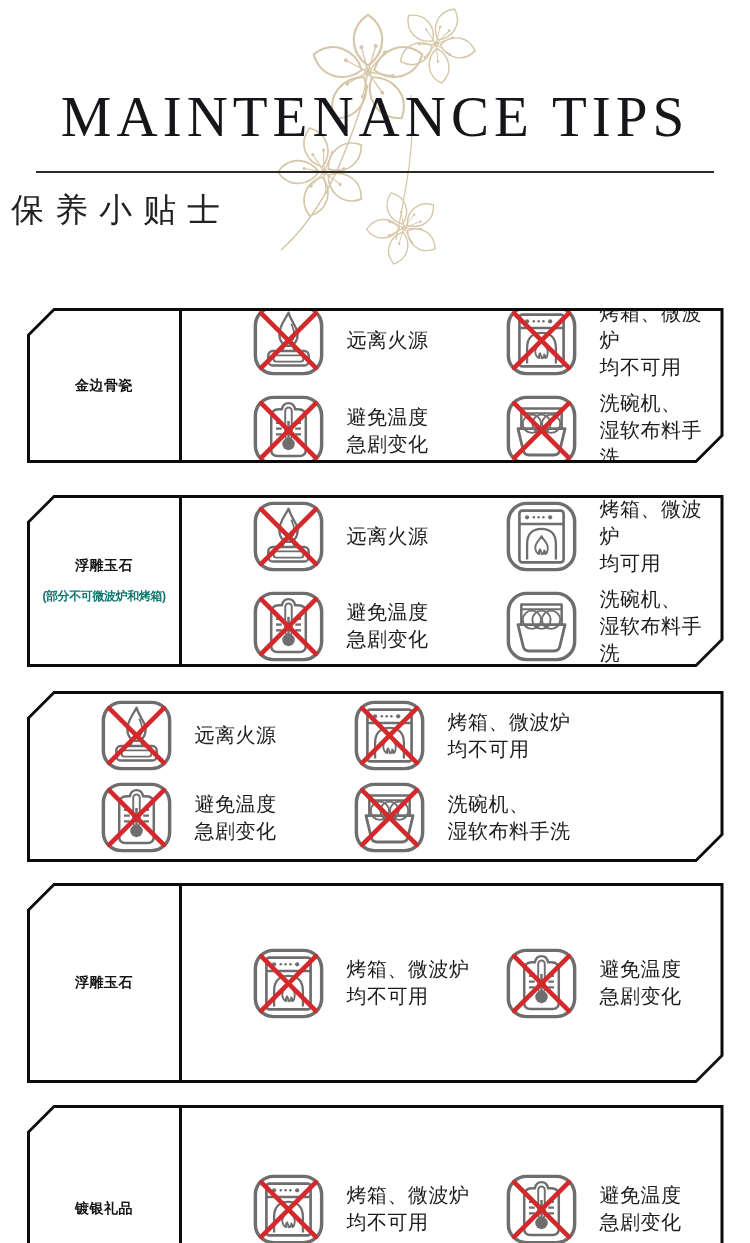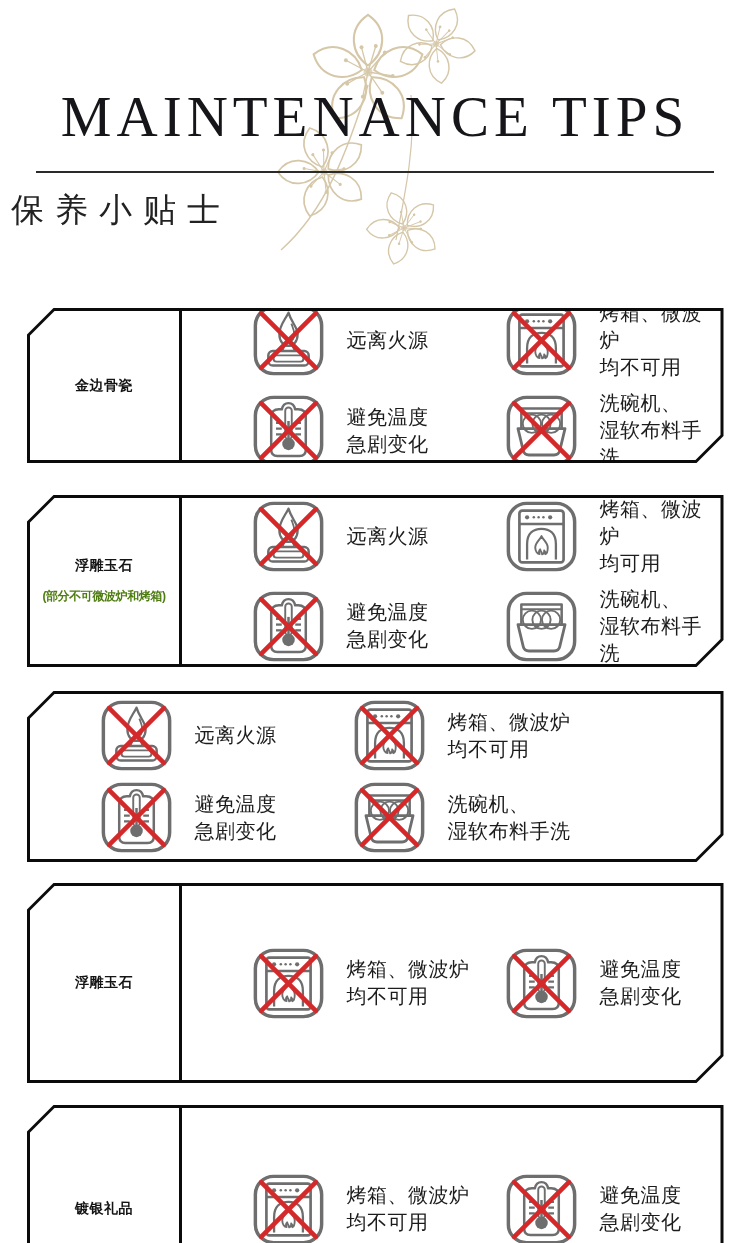--- a/index.html
+++ b/index.html
@@ -38,21 +38,21 @@
   .s2 { height:172px; margin-top:32px; }
   .s3 { height:171px; margin-top:24px; }
   .s4 { height:200px; margin-top:21px; }
   .s5 { height:208px; margin-top:22px; }
   .label-cell {
     width:152px; flex:none; border-right:3px solid #0b0b0b;
     display:flex; flex-direction:column; align-items:center; justify-content:center;
     row-gap:13px; text-align:center;
   }
   .label-text { font-size:14px; font-weight:700; color:#141414; letter-spacing:0.5px; white-space:nowrap; }
-  .label-note { font-size:12px; font-weight:700; color:#4d7c0f; letter-spacing:-0.4px; white-space:nowrap; }
+  .label-note { font-size:12px; font-weight:700; color:#0f766e; letter-spacing:-0.4px; white-space:nowrap; }
   .content-cell {
     flex:1; display:flex; flex-direction:column; justify-content:center;
     row-gap:9px; padding-left:70px;
   }
   .row { display:flex; align-items:center; }
   .row .item:first-child { width:253px; flex:none; }
   .item { display:flex; align-items:center; }
   .care-icon { width:73px; height:73px; flex:none; margin-right:22px; color:#6e6e6e; }
   .item-text { font-size:20px; font-weight:500; line-height:27px; color:#1c1c1c; letter-spacing:0.5px; }
   .hidden-defs { position:absolute; width:0; height:0; overflow:hidden; }

